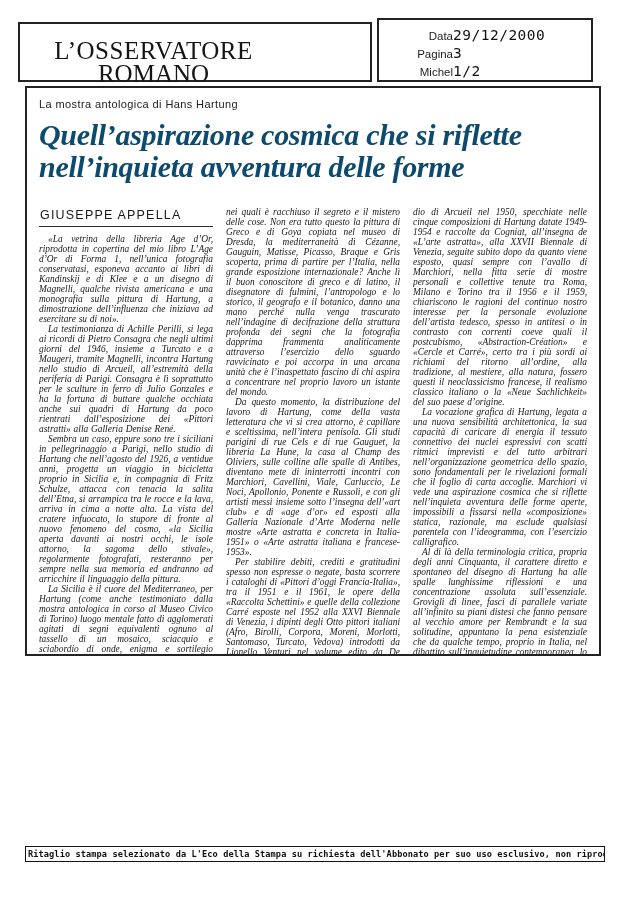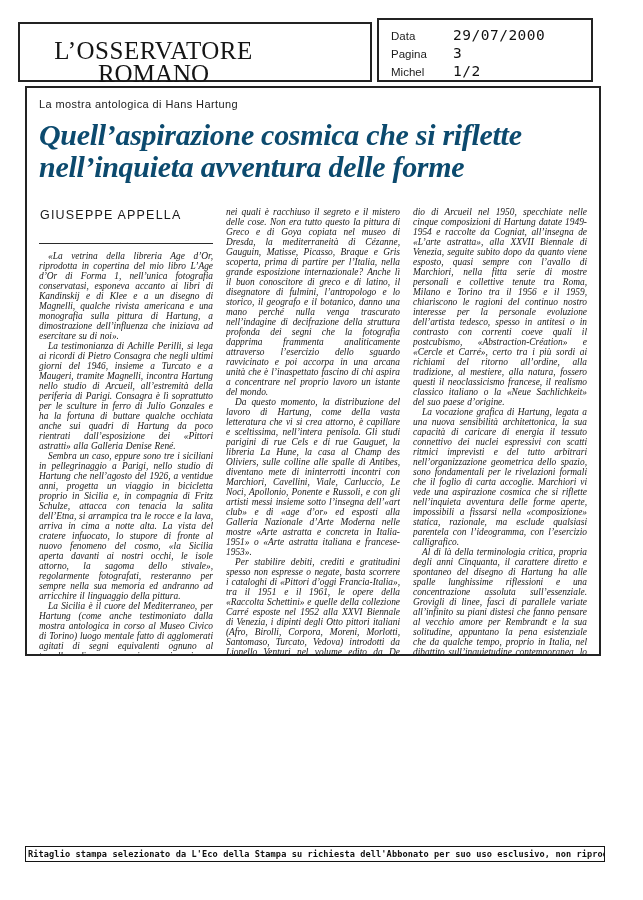--- a/index.html
+++ b/index.html
@@ -21,20 +21,21 @@
   
   .meta-box{
     position:absolute;left:377px;top:18px;width:216px;height:64px;
     border:2px solid #232323;background:#fff;
     padding:7px 0 0 12px;box-sizing:border-box;
   }
   .meta-row{display:flex;align-items:baseline;margin-bottom:2px;}
   .meta-label{
     font-family:"Liberation Sans", sans-serif;font-size:11.5px;width:62px;
     color:#1c1c1c;
+    text-align:right;
   }
   .meta-value{
     font-family:"DejaVu Sans Mono", monospace;font-size:14.5px;
     letter-spacing:.5px;color:#111;
   }
   
   .article-box{
     position:absolute;left:25px;top:86px;width:576px;height:570px;
     border:2px solid #232323;background:#fff;
     padding:8px 12px 0 12px;box-sizing:border-box;overflow:hidden;
@@ -47,21 +48,21 @@
   .headline div{
     font-family:"Liberation Serif", serif;font-style:italic;font-weight:bold;
     font-size:30px;line-height:32px;letter-spacing:-.3px;color:#0c4a6e;
   }
   
   .cols{display:flex;gap:13px;margin-top:24px;height:612px;}
   .col{width:175px;height:612px;overflow:hidden;}
   .byline{
     font-family:"Liberation Sans", sans-serif;font-size:12.5px;
     letter-spacing:1.2px;color:#191919;
-    border-bottom:1.5px solid #2a2a2a;padding:1px 0 21px 1px;margin:0 0 7px 0;
+    border-bottom:1.5px solid #2a2a2a;padding:1px 0 4px 1px;margin:0 0 7px 0;
   }
   .col p{
     margin:0;font-family:"Liberation Serif", serif;font-style:italic;
     font-size:9.4px;line-height:10px;text-align:justify;
     text-indent:9px;color:#161616;word-spacing:.5px;
   }
   .col p.cont{text-indent:0;}
   
   .footer-bar{
     position:absolute;left:25px;top:846px;width:578px;height:14px;
@@ -80,21 +81,21 @@
 <div class="logo-box">
   <div class="masthead">
     <div class="l1">L’OSSERVATORE</div>
     <div><span class="l2">ROMANO</span></div>
   </div>
 </div>
 
 <div class="meta-box">
   <div class="meta-row">
     <span class="meta-label">Data</span>
-    <span class="meta-value">29/07/2000</span>
+    <span class="meta-value">29/12/2000</span>
   </div>
   <div class="meta-row">
     <span class="meta-label">Pagina</span>
     <span class="meta-value">3</span>
   </div>
   <div class="meta-row">
     <span class="meta-label">Michel</span>
     <span class="meta-value">1/2</span>
   </div>
 </div>

